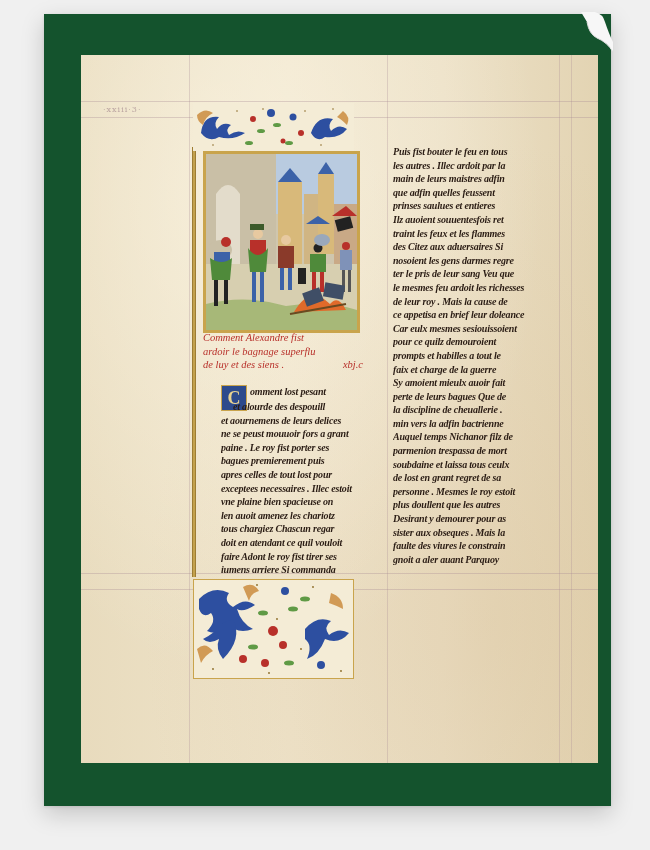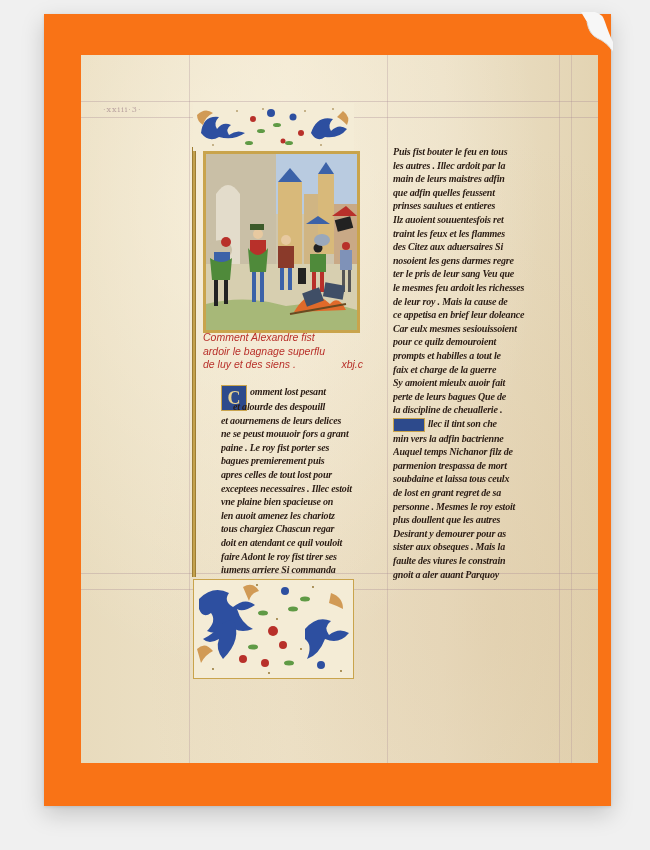--- a/index.html
+++ b/index.html
@@ -1,36 +1,36 @@
 <!DOCTYPE html>
 <html><head>
 <meta charset="utf-8">
 <style>
   html,body{margin:0;padding:0;}
   body{width:650px;height:850px;background:#f0f0f0;position:relative;overflow:hidden;font-family:"DejaVu Serif",serif;}
 
-  .card{position:absolute;left:44px;top:14px;width:567px;height:792px;background:#f97316;box-shadow:0 8px 22px rgba(0,0,0,0.18),0 1px 3px rgba(0,0,0,0.10);}
+  .card{position:absolute;left:44px;top:14px;width:567px;height:792px;background:#14532d;box-shadow:0 8px 22px rgba(0,0,0,0.18),0 1px 3px rgba(0,0,0,0.10);}
   .curl{position:absolute;right:-2px;top:-2px;width:32px;height:40px;}
   .vellum{position:absolute;left:37px;top:41px;width:517px;height:708px;
     background:
       radial-gradient(ellipse at 30% 20%, rgba(255,250,235,0.55), rgba(255,250,235,0) 60%),
       radial-gradient(ellipse at 80% 80%, rgba(215,190,150,0.35), rgba(215,190,150,0) 60%),
       linear-gradient(90deg,#e8dbbd 0%,#efe4cb 40%,#ece0c6 70%,#e3d4b3 100%);
     overflow:hidden;}
   .rule-h{position:absolute;left:0;right:0;height:1px;background:rgba(170,140,150,0.35);}
   .rule-v{position:absolute;top:0;bottom:0;width:1px;background:rgba(170,140,150,0.30);}
   .folio{position:absolute;left:22px;top:50px;font-size:8px;color:rgba(150,120,130,0.6);letter-spacing:1px;}
 
   .border-top{position:absolute;left:112px;top:48px;width:161px;height:48px;}
   .border-bot{position:absolute;left:112px;top:524px;width:161px;height:100px;}
   .orn-bg{fill:#f4ecd6;}
   .miniature{position:absolute;left:122px;top:96px;width:151px;height:176px;border:3px solid #c9a44c;box-shadow:inset 0 0 0 1px #6a4a20;background:#cfc6ae;overflow:hidden;}
   .gold-bar{position:absolute;left:111px;top:92px;width:4px;height:430px;background:linear-gradient(90deg,#8a6a25,#d6b45a,#8a6a25);}
 
-  .rubric{position:absolute;left:122px;top:276px;width:160px;font-family:Liberation Sans, sans-serif;font-style:italic;font-size:10.5px;line-height:13.5px;color:#b8302a;}
+  .rubric{position:absolute;left:122px;top:276px;width:160px;font-family:Liberation Serif, serif;font-style:italic;font-size:10.5px;line-height:13.5px;color:#b8302a;}
   .rubric .num{float:right;}
   .col{position:absolute;font-family:Liberation Serif, serif;font-style:italic;font-weight:bold;font-size:10px;line-height:13.6px;color:#2a1c14;letter-spacing:-0.2px;}
   .col1{left:122px;top:330px;width:160px;margin-left:18px;}
   .col2{left:312px;top:90px;width:162px;}
   .col .ln{white-space:nowrap;overflow:hidden;}
   .initial{display:inline-block;width:24px;height:24px;background:#2d4a8c;border:1px solid #c9a44c;color:#e8d290;font-size:18px;line-height:24px;text-align:center;vertical-align:top;margin-right:3px;font-style:normal;}
   .initial-sm{display:inline-block;width:30px;height:12px;background:#2d4a8c;border:1px solid #c9a44c;margin-right:3px;vertical-align:middle;}
 </style>
 </head>
 <body>
@@ -187,21 +187,20 @@
       <div class="ln">le mesmes feu ardoit les richesses</div>
       <div class="ln">de leur roy . Mais la cause de</div>
       <div class="ln">ce appetisa en brief leur doleance</div>
       <div class="ln">Car eulx mesmes sesiouissoient</div>
       <div class="ln">pour ce quilz demouroient</div>
       <div class="ln">prompts et habilles a tout le</div>
       <div class="ln">faix et charge de la guerre</div>
       <div class="ln">Sy amoient mieulx auoir fait</div>
       <div class="ln">perte de leurs bagues Que de</div>
       <div class="ln">la discipline de cheuallerie .</div>
-      <div class="ln"><span class="initial-sm"></span><span>llec il tint son che</span></div>
       <div class="ln">min vers la adfin bactrienne</div>
       <div class="ln">Auquel temps Nichanor filz de</div>
       <div class="ln">parmenion trespassa de mort</div>
       <div class="ln">soubdaine et laissa tous ceulx</div>
       <div class="ln">de lost en grant regret de sa</div>
       <div class="ln">personne . Mesmes le roy estoit</div>
       <div class="ln">plus doullent que les autres</div>
       <div class="ln">Desirant y demourer pour as</div>
       <div class="ln">sister aux obseques . Mais la</div>
       <div class="ln">faulte des viures le constrain</div>

